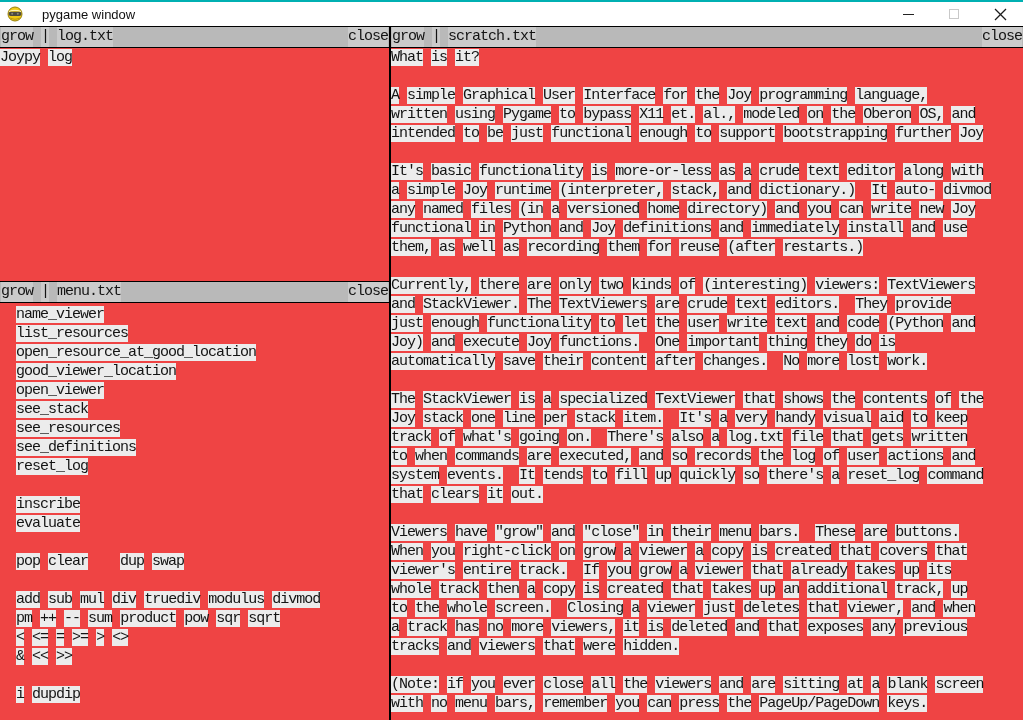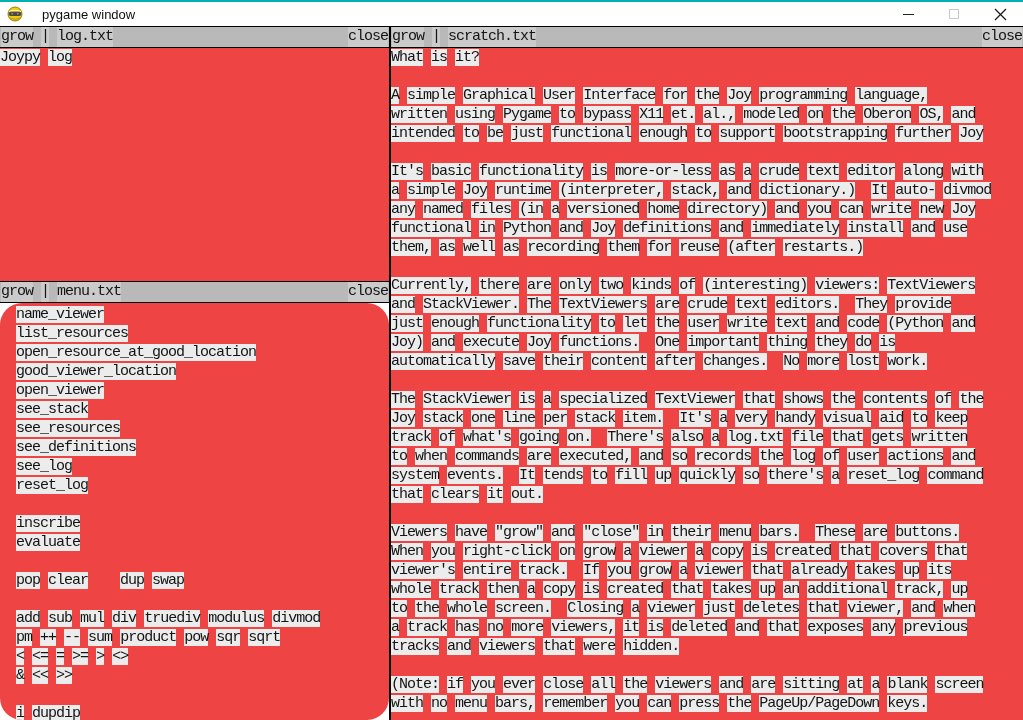--- a/index.html
+++ b/index.html
@@ -31,21 +31,21 @@
   .viewer-scratch { height:694px; }
 
   .menubar { height:22px; flex:none; background:#b9b9b9;
              border-top:1px solid #000; border-bottom:1px solid #000;
              display:flex; align-items:center; column-gap:8px; padding:0 1px;
              font-size:15px; letter-spacing:-1px; line-height:20px; color:#141414; white-space:pre; }
   .menubar .tok { background:#cbcbcb; }
   .menubar .close { margin-left:auto; }
 
   .viewer-content { flex:1; background:#ef4444; overflow:hidden; cursor:text; }
-  .viewer-menu .viewer-content { padding-top:2px;border-radius:22px; }
+  .viewer-menu .viewer-content { padding-top:2px; }
 
   .tl { height:19px; line-height:19px; font-size:15px; letter-spacing:-1px;
         white-space:pre; color:#141414; }
   .tl .w { background:#ececec; }
 </style>
 </head>
 <body>
 
 <div class="window">
 
@@ -100,21 +100,20 @@
         </div>
         <div class="viewer-content">
             <div class="tl">  <span class="w">name_viewer</span></div>
             <div class="tl">  <span class="w">list_resources</span></div>
             <div class="tl">  <span class="w">open_resource_at_good_location</span></div>
             <div class="tl">  <span class="w">good_viewer_location</span></div>
             <div class="tl">  <span class="w">open_viewer</span></div>
             <div class="tl">  <span class="w">see_stack</span></div>
             <div class="tl">  <span class="w">see_resources</span></div>
             <div class="tl">  <span class="w">see_definitions</span></div>
-            <div class="tl">  <span class="w">see_log</span></div>
             <div class="tl">  <span class="w">reset_log</span></div>
             <div class="tl"></div>
             <div class="tl">  <span class="w">inscribe</span></div>
             <div class="tl">  <span class="w">evaluate</span></div>
             <div class="tl"></div>
             <div class="tl">  <span class="w">pop</span> <span class="w">clear</span>    <span class="w">dup</span> <span class="w">swap</span></div>
             <div class="tl"></div>
             <div class="tl">  <span class="w">add</span> <span class="w">sub</span> <span class="w">mul</span> <span class="w">div</span> <span class="w">truediv</span> <span class="w">modulus</span> <span class="w">divmod</span></div>
             <div class="tl">  <span class="w">pm</span> <span class="w">++</span> <span class="w">--</span> <span class="w">sum</span> <span class="w">product</span> <span class="w">pow</span> <span class="w">sqr</span> <span class="w">sqrt</span></div>
             <div class="tl">  <span class="w">&lt;</span> <span class="w">&lt;=</span> <span class="w">=</span> <span class="w">&gt;=</span> <span class="w">&gt;</span> <span class="w">&lt;&gt;</span></div>

